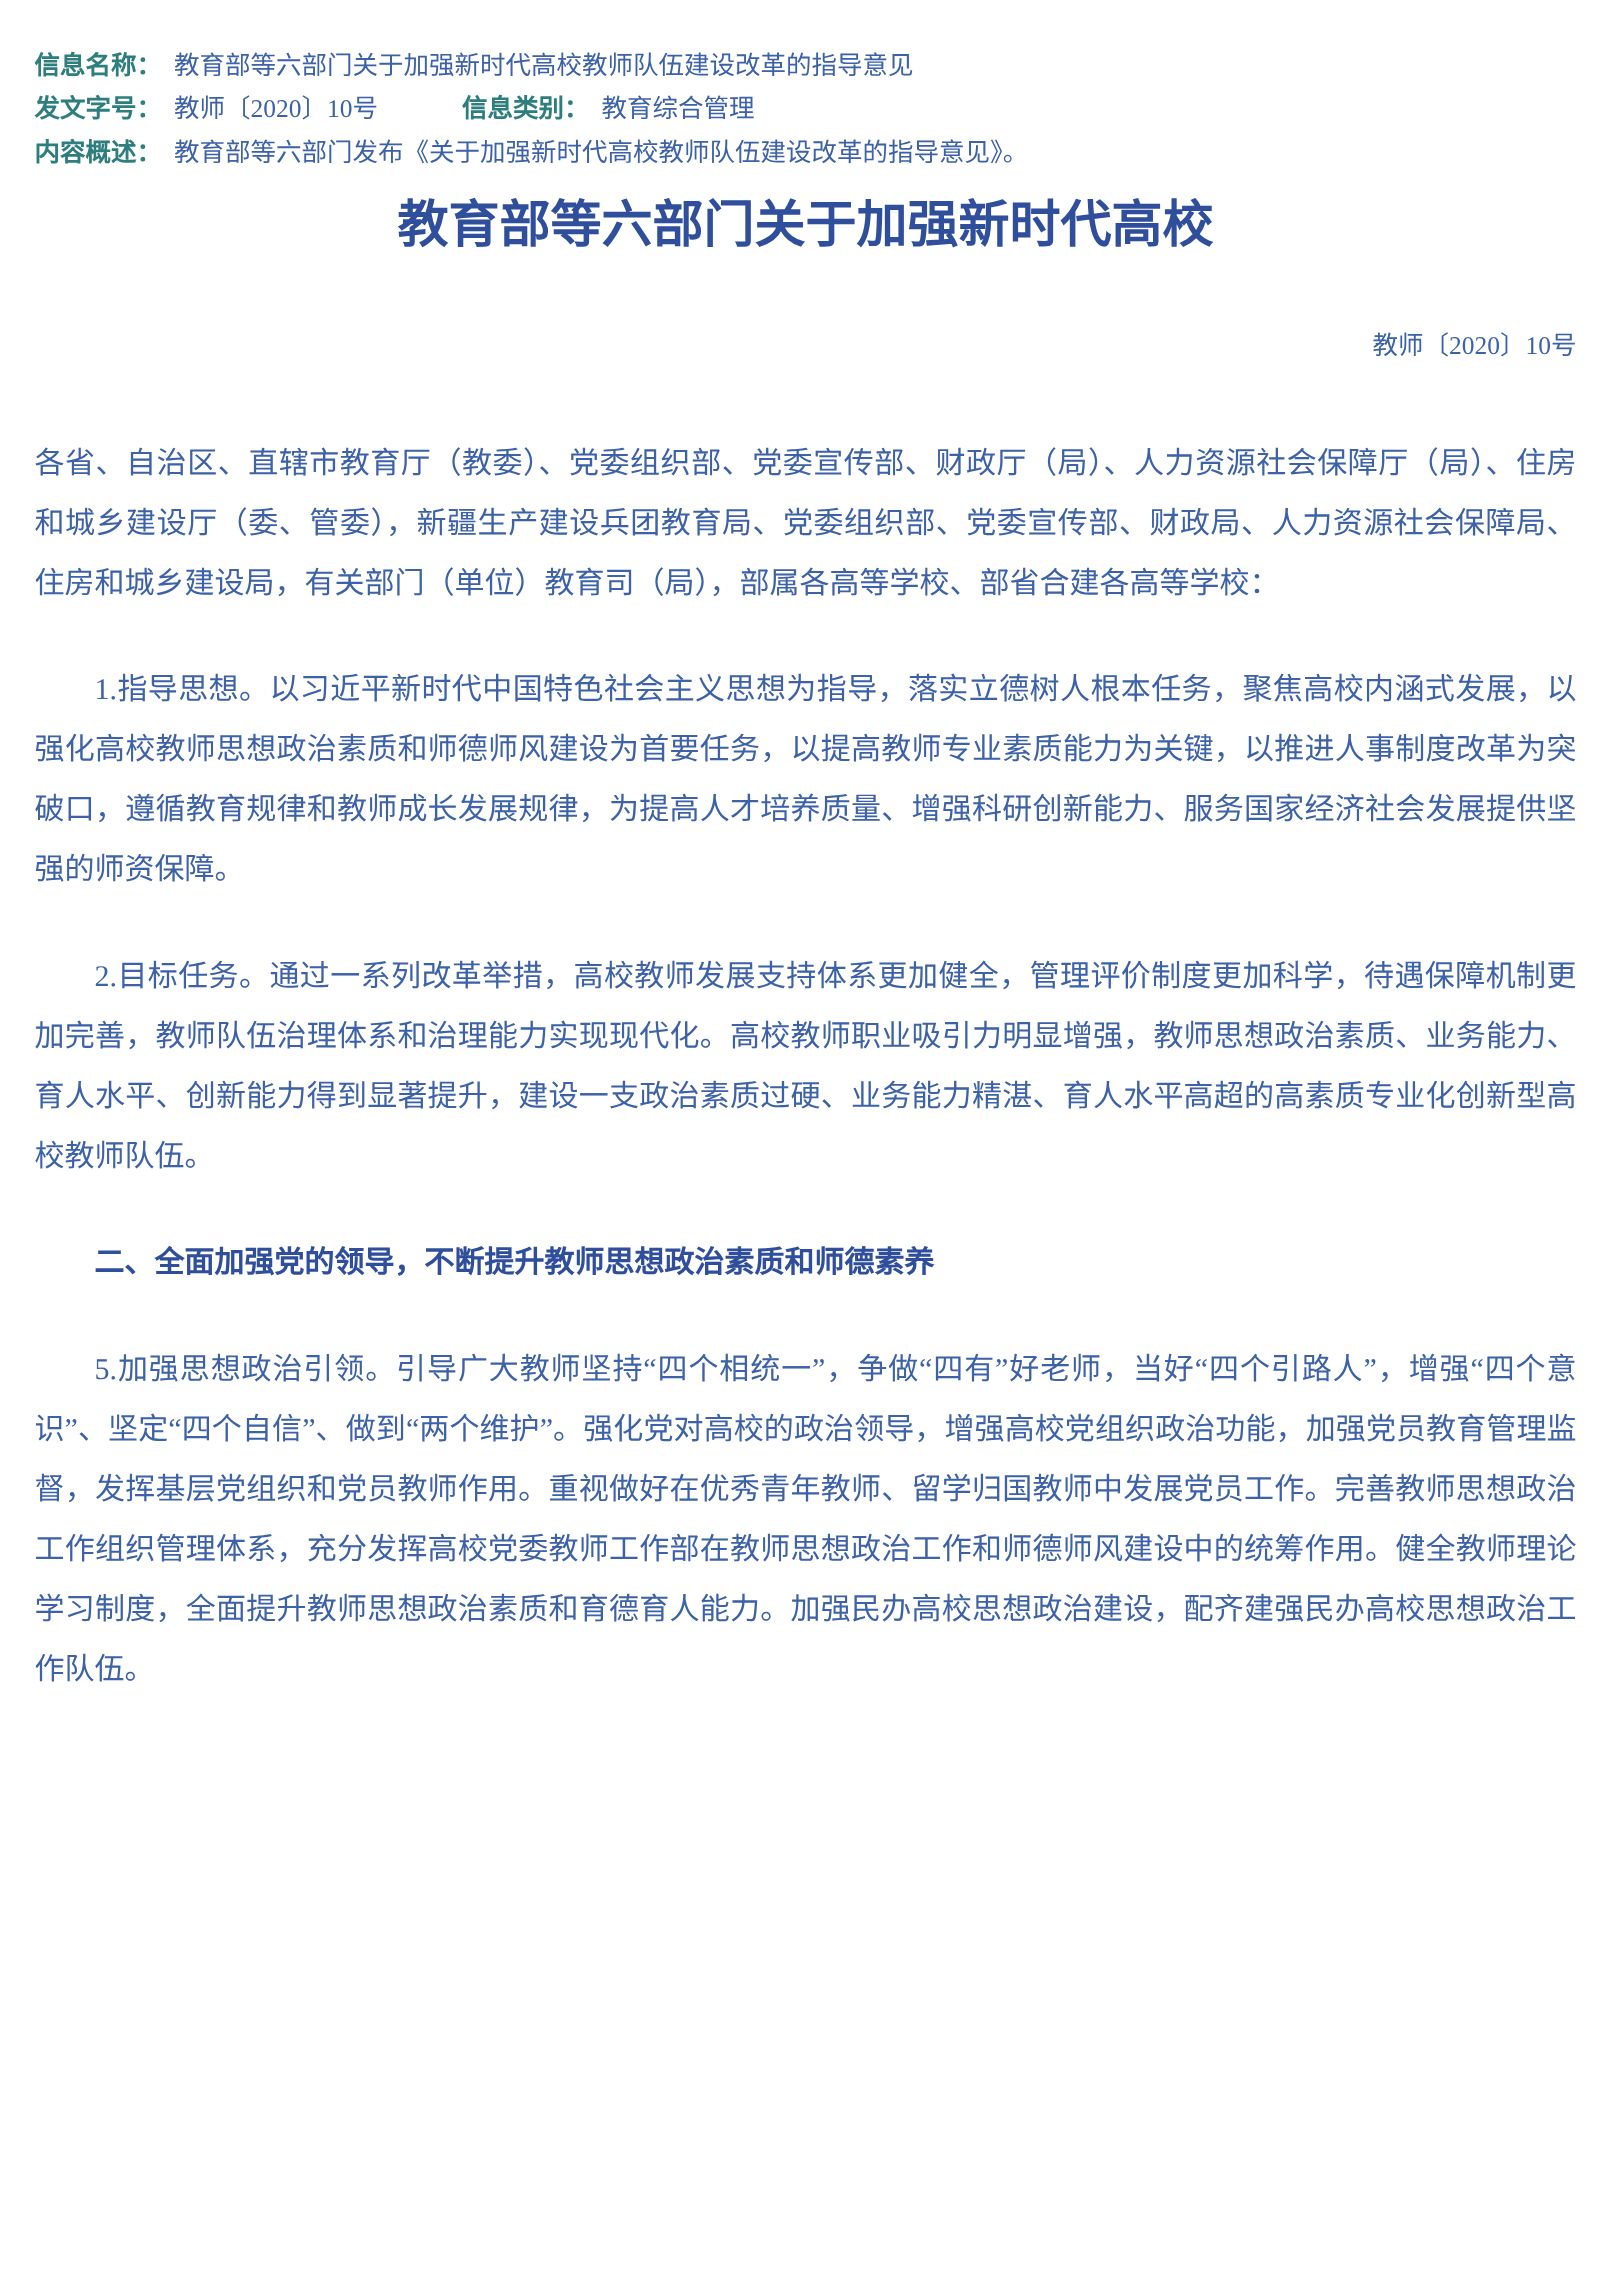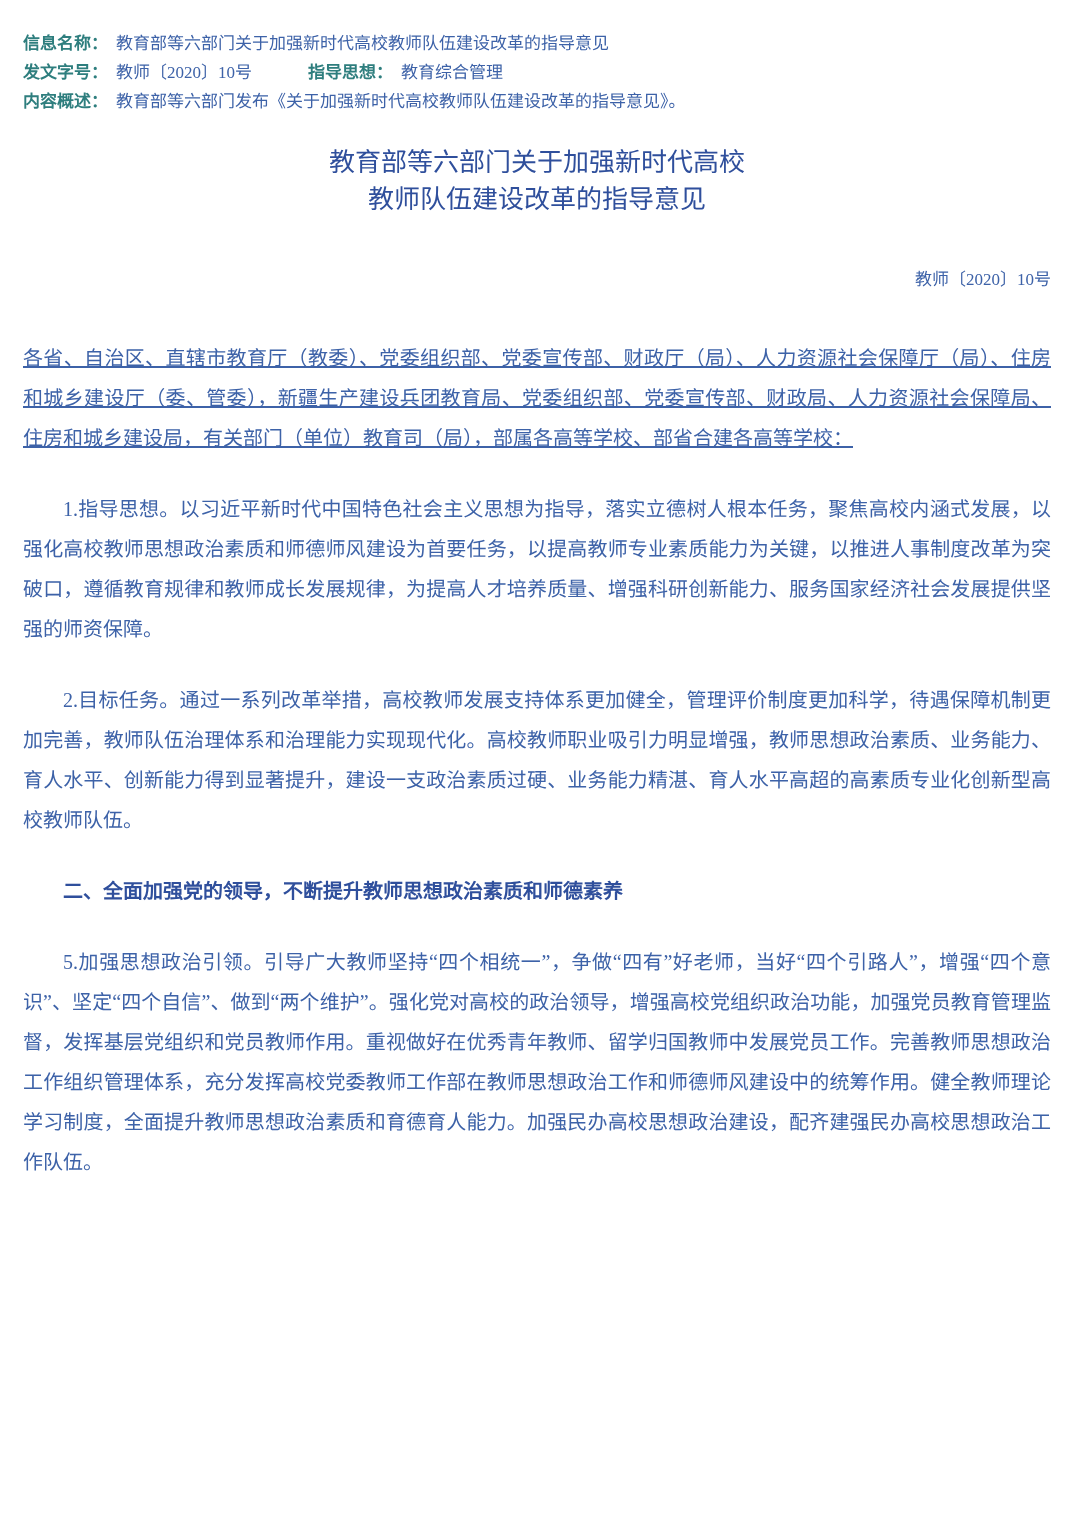--- a/index.html
+++ b/index.html
@@ -17,62 +17,61 @@
   }
   .page{width:1074px;height:1520px;padding:29px 23px 0;}
   
   .meta{font-size:17px;line-height:29px;color:var(--blue);}
   .meta-row{white-space:nowrap;}
   .meta-label{color:var(--teal);font-weight:bold;margin-right:8px;}
   .gap-lg{display:inline-block;width:112px;}
   .gap-md{display:inline-block;width:56px;}
   
   .doc-title{
-    margin-top:28px;text-align:center;
-    font-size:26px;line-height:37px;font-weight:normal;
+    margin-top:16px;text-align:center;
+    font-size:34px;line-height:37px;font-weight:bold;
     color:var(--blue-dark);
   }
   
   .doc-number-line{
     margin-top:47px;text-align:right;
     font-size:17px;line-height:29px;color:var(--blue);
   }
   
   .doc-body{
     font-size:20px;line-height:40px;color:var(--blue);
     text-align:justify;
   }
   .doc-body p,.doc-body h3{margin:31px 0 0;}
   .doc-body p{text-indent:2em;font-weight:normal;}
-  .doc-body p.salutation{margin-top:44px;text-indent:0;text-decoration:underline;}
+  .doc-body p.salutation{margin-top:44px;text-indent:0;}
   .doc-body h3{
     font-size:20px;line-height:40px;font-weight:bold;
     text-indent:2em;color:var(--blue-dark);
   }
 </style>
 </head>
 <body>
 
 <div class="page">
 
   <div class="meta">
     <div class="meta-row">
       <span class="meta-label">信息名称：</span><span class="meta-value">教育部等六部门关于加强新时代高校教师队伍建设改革的指导意见</span>
     </div>
     <div class="meta-row">
-      <span class="meta-label">发文字号：</span><span class="meta-value">教师〔2020〕10号</span><span class="gap-md"></span><span class="meta-label">指导思想：</span><span class="meta-value">教育综合管理</span>
+      <span class="meta-label">发文字号：</span><span class="meta-value">教师〔2020〕10号</span><span class="gap-md"></span><span class="meta-label">信息类别：</span><span class="meta-value">教育综合管理</span>
     </div>
     <div class="meta-row">
       <span class="meta-label">内容概述：</span><span class="meta-value">教育部等六部门发布《关于加强新时代高校教师队伍建设改革的指导意见》。</span>
     </div>
   </div>
 
   <div class="doc-title">
     <div>教育部等六部门关于加强新时代高校</div>
-    <div>教师队伍建设改革的指导意见</div>
   </div>
 
   <div class="doc-number-line">教师〔2020〕10号</div>
 
   <div class="doc-body">
     <p class="salutation">各省、自治区、直辖市教育厅（教委）、党委组织部、党委宣传部、财政厅（局）、人力资源社会保障厅（局）、住房和城乡建设厅（委、管委），新疆生产建设兵团教育局、党委组织部、党委宣传部、财政局、人力资源社会保障局、住房和城乡建设局，有关部门（单位）教育司（局），部属各高等学校、部省合建各高等学校：</p>
     <p>1.指导思想。以习近平新时代中国特色社会主义思想为指导，落实立德树人根本任务，聚焦高校内涵式发展，以强化高校教师思想政治素质和师德师风建设为首要任务，以提高教师专业素质能力为关键，以推进人事制度改革为突破口，遵循教育规律和教师成长发展规律，为提高人才培养质量、增强科研创新能力、服务国家经济社会发展提供坚强的师资保障。</p>
     <p>2.目标任务。通过一系列改革举措，高校教师发展支持体系更加健全，管理评价制度更加科学，待遇保障机制更加完善，教师队伍治理体系和治理能力实现现代化。高校教师职业吸引力明显增强，教师思想政治素质、业务能力、育人水平、创新能力得到显著提升，建设一支政治素质过硬、业务能力精湛、育人水平高超的高素质专业化创新型高校教师队伍。</p>
     <h3>二、全面加强党的领导，不断提升教师思想政治素质和师德素养</h3>
     <p>5.加强思想政治引领。引导广大教师坚持“四个相统一”，争做“四有”好老师，当好“四个引路人”，增强“四个意识”、坚定“四个自信”、做到“两个维护”。强化党对高校的政治领导，增强高校党组织政治功能，加强党员教育管理监督，发挥基层党组织和党员教师作用。重视做好在优秀青年教师、留学归国教师中发展党员工作。完善教师思想政治工作组织管理体系，充分发挥高校党委教师工作部在教师思想政治工作和师德师风建设中的统筹作用。健全教师理论学习制度，全面提升教师思想政治素质和育德育人能力。加强民办高校思想政治建设，配齐建强民办高校思想政治工作队伍。</p>

